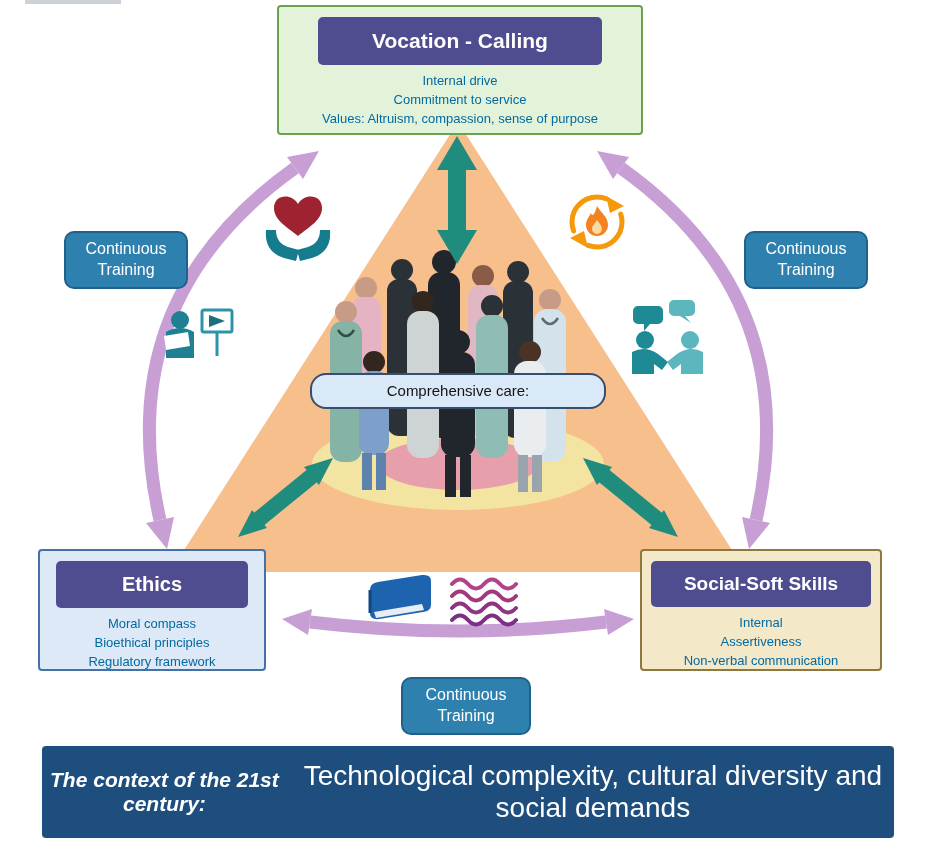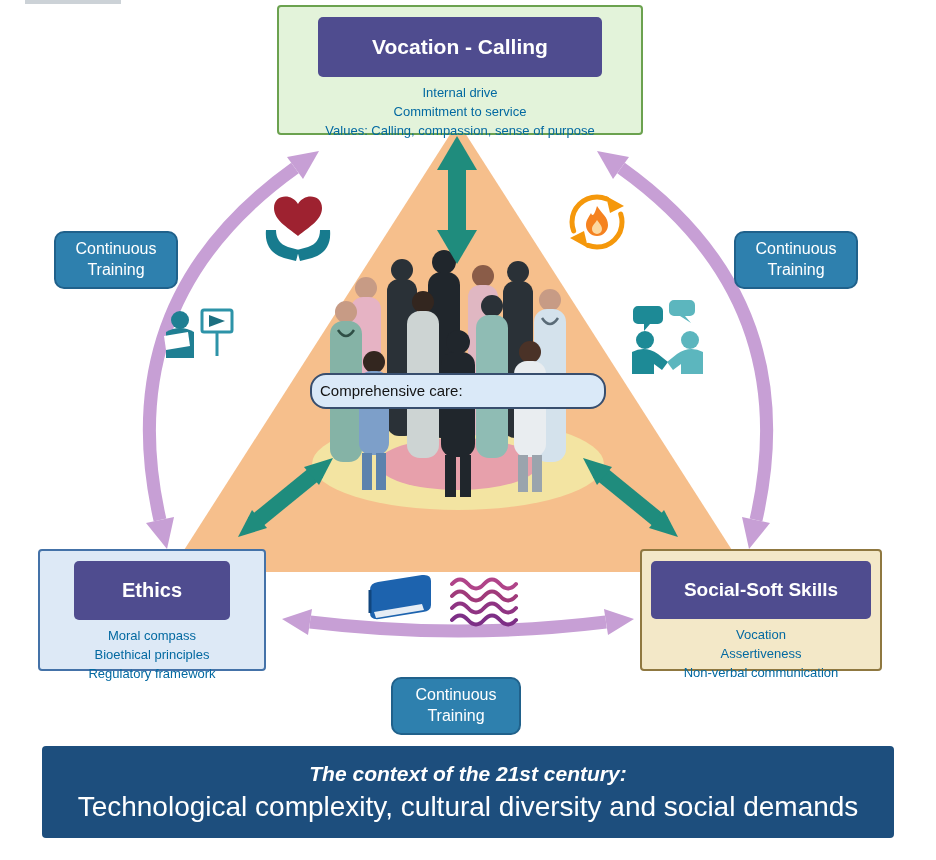--- a/index.html
+++ b/index.html
@@ -7,52 +7,53 @@
     position:relative;width:936px;height:860px;overflow:hidden;
     font-family:"Liberation Sans",sans-serif;background:#ffffff;
   }
   #scene{position:absolute;left:0;top:0;width:936px;height:860px;}
   .abs{position:absolute;box-sizing:border-box;}
 
   
   .concept-box{border-radius:4px;text-align:center;}
   .concept-head{
     margin:10px auto 0;background:#4f4c8f;color:#ffffff;border-radius:5px;
-    padding:18px 0;font-weight:bold;
+    padding:12px 0;font-weight:bold;
   }
   .concept-lines{margin-top:7px;font-size:13px;line-height:1.45;color:#0369a1;}
 
   .vocation{left:277px;top:5px;width:366px;height:130px;background:#e3f3da;border:2px solid #6ba24f;}
   .vocation .concept-head{width:284px;font-size:21px;}
   .ethics{left:38px;top:549px;width:228px;height:122px;background:#dde9f6;border:2px solid #4472a8;}
-  .ethics .concept-head{width:156px;font-size:20px;}
+  .ethics .concept-head{width:192px;font-size:20px;}
   .social{left:640px;top:549px;width:242px;height:122px;background:#f3e8c8;border:2px solid #8f7840;}
   .social .concept-head{width:220px;font-size:19px;}
 
   
   .training{
     background:#2e80ae;border:2px solid #20618b;border-radius:10px;color:#ffffff;
     font-size:16px;line-height:1.3;display:flex;align-items:center;justify-content:center;
     text-align:center;
+    margin-left:10px;
   }
   .training-left{left:54px;top:231px;width:124px;height:58px;}
   .training-right{left:734px;top:231px;width:124px;height:58px;}
   .training-bottom{left:391px;top:677px;width:130px;height:58px;}
 
   
   .center-label{
     left:310px;top:373px;width:296px;background:#dae9f8;border:2px solid #384e6e;
-    border-radius:16px;padding:6px 8px;text-align:left;font-size:15px;color:#141414;
+    border-radius:16px;padding:6px 8px;text-align:center;font-size:15px;color:#141414;
     line-height:1.35;
   }
 
   
   .banner{
     left:42px;top:746px;width:852px;height:92px;background:#1d4e7d;border-radius:4px;
-    color:#ffffff;display:flex;flex-direction:column;align-items:center;justify-content:center;
+    color:#ffffff;display:flex;flex-direction:row;align-items:center;justify-content:center;
     gap:5px;text-align:center;
   }
   .banner-title{font-size:21px;font-weight:bold;font-style:italic;}
   .banner-subtitle{font-size:28px;}
 
   .crop-artifact{left:25px;top:0;width:96px;height:4px;background:#ccd2d7;}
 </style>
 </head>
 <body>
 
@@ -207,37 +208,37 @@
     </g>
   </svg>
 
   <div class="abs crop-artifact"></div>
 
   <div class="abs concept-box vocation">
     <div class="concept-head">Vocation - Calling</div>
     <div class="concept-lines">
       <div>Internal drive</div>
       <div>Commitment to service</div>
-      <div>Values: Calling, compassion, sense of purpose</div>
+      <div>Values: Altruism, compassion, sense of purpose</div>
     </div>
   </div>
 
   <div class="abs concept-box ethics">
     <div class="concept-head">Ethics</div>
     <div class="concept-lines">
       <div>Moral compass</div>
       <div>Bioethical principles</div>
       <div>Regulatory framework</div>
     </div>
   </div>
 
   <div class="abs concept-box social">
     <div class="concept-head">Social-Soft Skills</div>
     <div class="concept-lines">
-      <div>Vocation</div>
+      <div>Internal</div>
       <div>Assertiveness</div>
       <div>Non-verbal communication</div>
     </div>
   </div>
 
   <div class="abs training training-left">Continuous Training</div>
   <div class="abs training training-right">Continuous Training</div>
   <div class="abs training training-bottom">Continuous Training</div>
 
   <div class="abs center-label">

